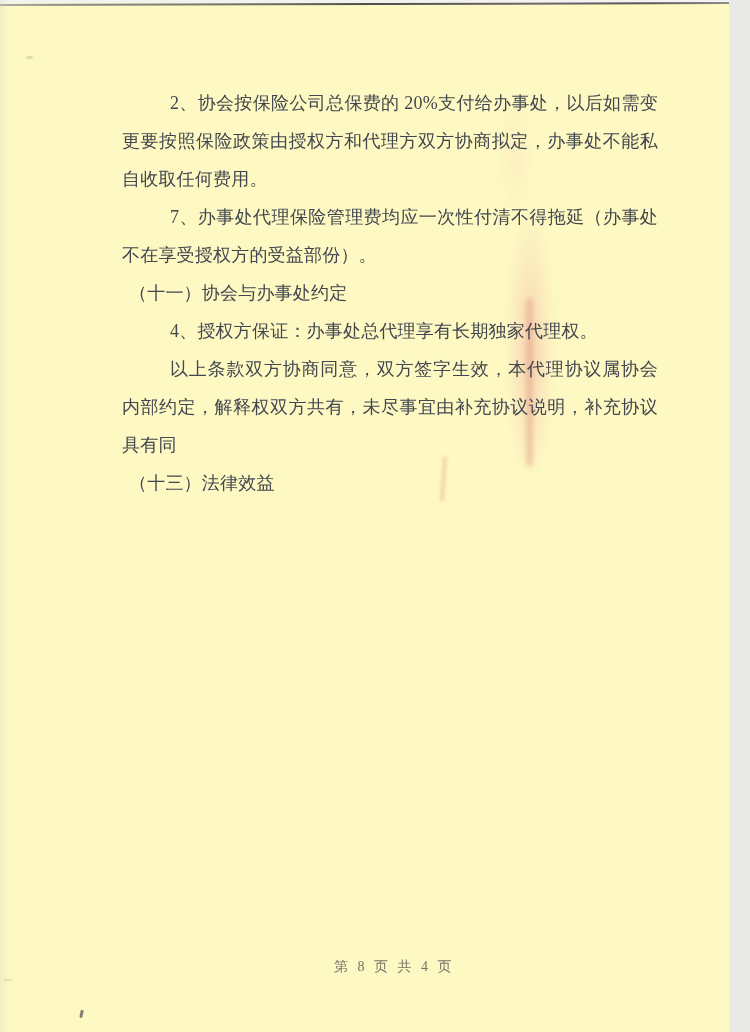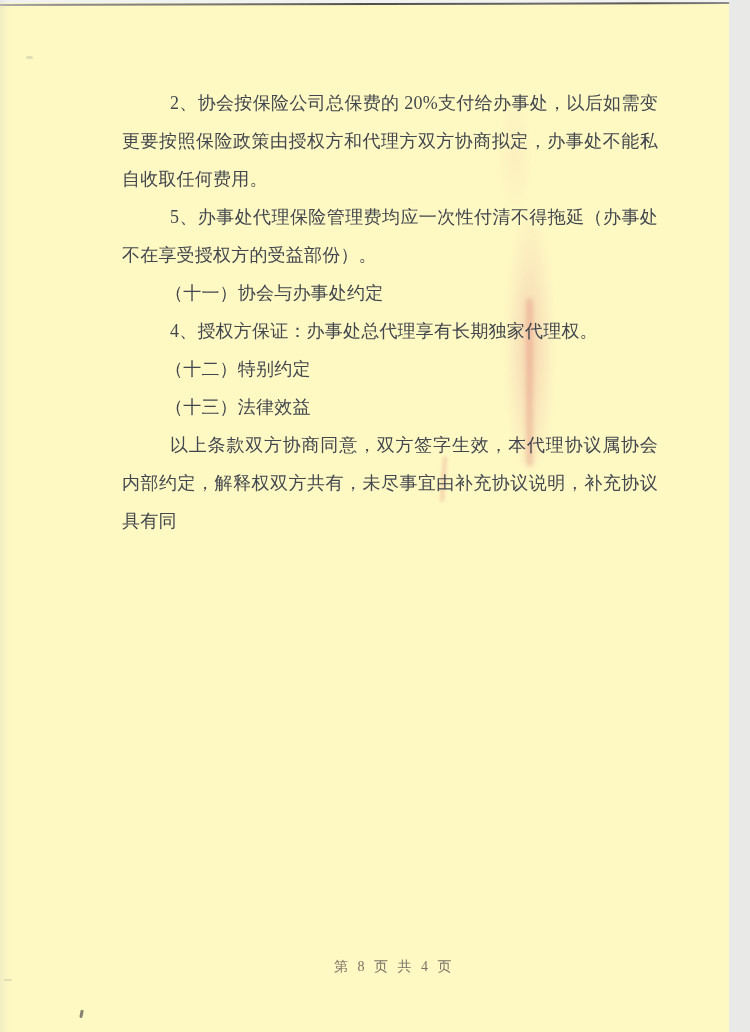--- a/index.html
+++ b/index.html
@@ -91,21 +91,20 @@
   }
   .para {
     margin: 0;
     text-align: justify;
     text-justify: inter-ideograph;
     text-indent: 48px;
   }
   .para.heading {
     text-align: left;
     text-indent: 7px;
-    margin-left: 36px;
   }
 
   .page-footer {
     position: absolute;
     left: 334px; top: 958px;
     font-size: 14px;
     letter-spacing: 2px;
     word-spacing: 2px;
     color: #7a7066;
   }
@@ -118,26 +117,25 @@
   <div class="scan-edge-top"></div>
   <div class="edge-shade-left"></div>
 
   <div class="stain stain-upper"></div>
   <div class="stain stain-main"></div>
   <div class="stain stain-line"></div>
   <div class="stain stain-squiggle"></div>
 
   <div class="doc-body" id="doc-body">
       <p class="para item">2、协会按保险公司总保费的 20%支付给办事处，以后如需变更要按照保险政策由授权方和代理方双方协商拟定，办事处不能私自收取任何费用。</p>
-      <p class="para item">5、办事处代理保险管理费均应一次性付清不得拖延（办事处不在享受授权方的受益部份）。</p>
+      <p class="para item">7、办事处代理保险管理费均应一次性付清不得拖延（办事处不在享受授权方的受益部份）。</p>
       <p class="para heading">（十一）协会与办事处约定</p>
       <p class="para item">4、授权方保证：办事处总代理享有长期独家代理权。</p>
-      <p class="para heading">（十二）特别约定</p>
+      <p class="para item">以上条款双方协商同意，双方签字生效，本代理协议属协会内部约定，解释权双方共有，未尽事宜由补充协议说明，补充协议具有同</p>
       <p class="para heading">（十三）法律效益</p>
-      <p class="para item">以上条款双方协商同意，双方签字生效，本代理协议属协会内部约定，解释权双方共有，未尽事宜由补充协议说明，补充协议具有同</p>
     </div>
 
   <div class="page-footer">第 8 页 共 4 页</div>
 
   <div class="speck speck-a"></div>
   <div class="speck speck-b"></div>
   <div class="speck speck-comma"></div>
 </div>
 
 </body></html>

